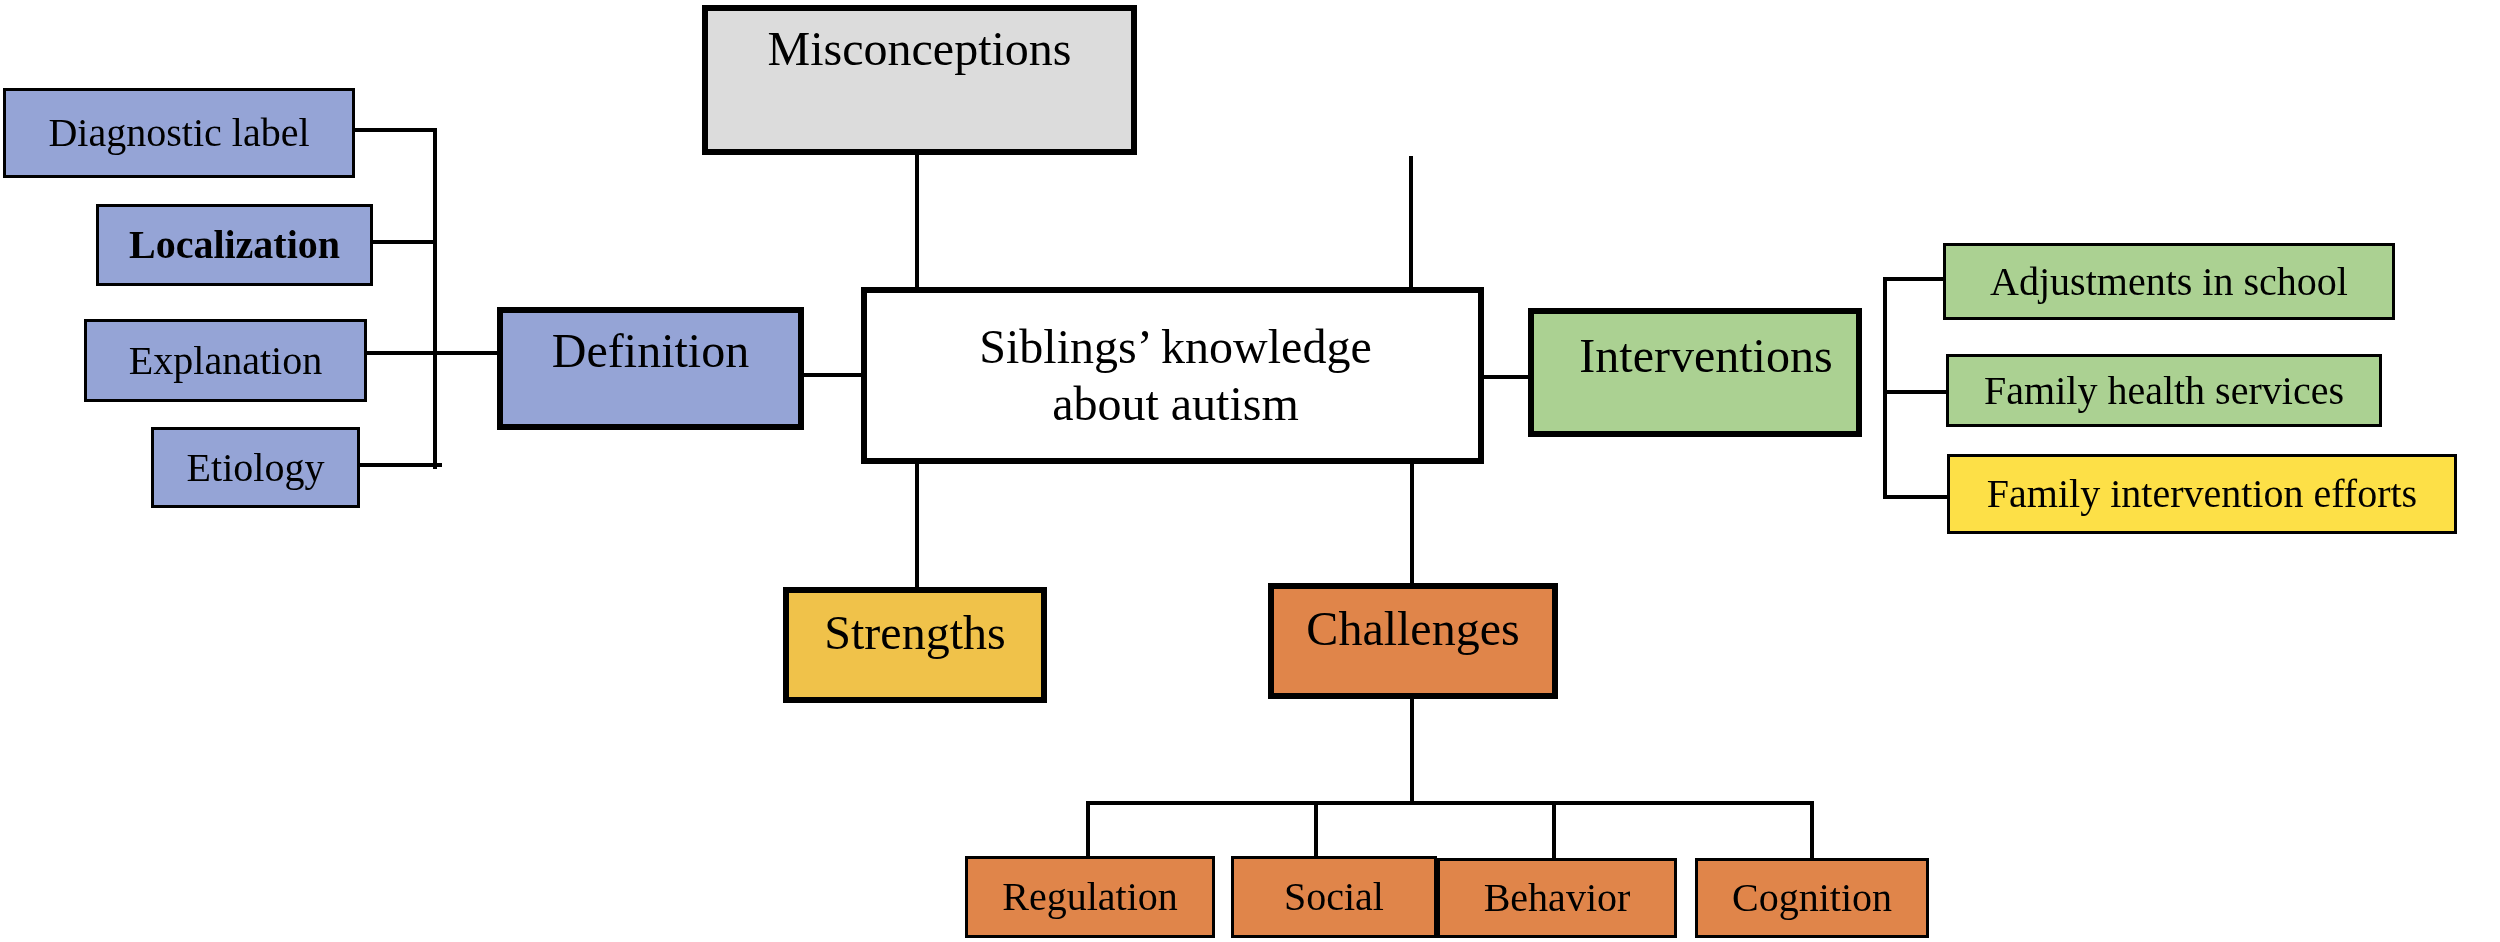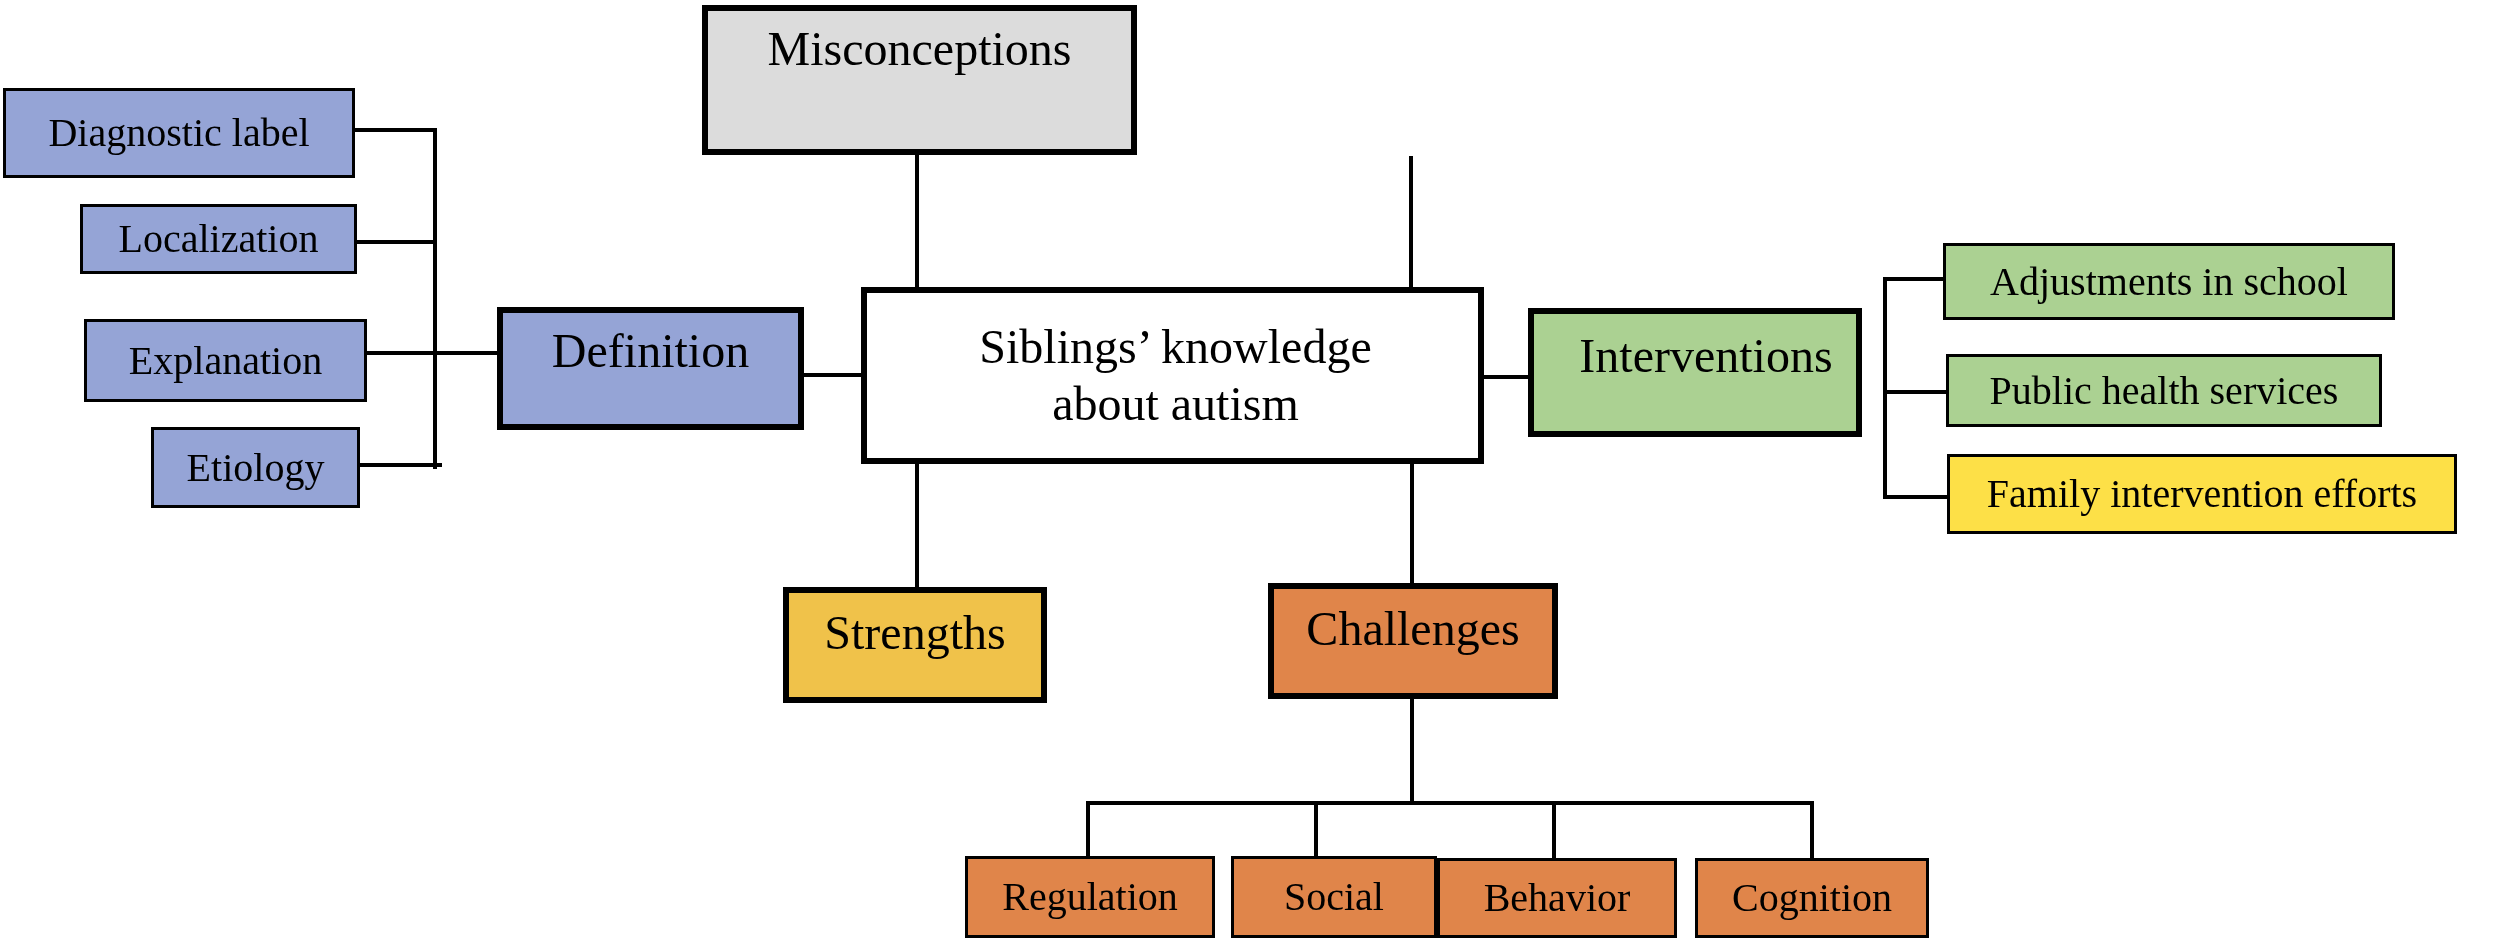--- a/index.html
+++ b/index.html
@@ -83,35 +83,35 @@
     <span class="lbl">Definition</span>
   </div>
 
   <div class="node main top-align pt14" style="left: 1528px; top: 308px; width: 334px; height: 129px; background-color: rgb(171, 209, 146);">
     <span class="lbl">Interventions</span>
   </div>
 
   <div class="node child" style="left: 3px; top: 88px; width: 352px; height: 90px; background-color: rgb(149, 164, 214);">
     <span class="lbl">Diagnostic label</span>
   </div>
-  <div class="node child" style="left: 80px; top: 204px; width: 277px; height: 70px; background-color: rgb(149, 164, 214);">
+  <div class="node child" style="left: 96px; top: 204px; width: 277px; height: 82px; background-color: rgb(149, 164, 214); font-weight: bold;">
     <span class="lbl">Localization</span>
   </div>
   <div class="node child" style="left: 84px; top: 319px; width: 283px; height: 83px; background-color: rgb(149, 164, 214);">
     <span class="lbl">Explanation</span>
   </div>
   <div class="node child" style="left: 151px; top: 427px; width: 209px; height: 81px; background-color: rgb(149, 164, 214);">
     <span class="lbl">Etiology</span>
   </div>
 
   <div class="node child" style="left: 1943px; top: 243px; width: 452px; height: 77px; background-color: rgb(171, 209, 146);">
     <span class="lbl">Adjustments in school</span>
   </div>
   <div class="node child" style="left: 1946px; top: 354px; width: 436px; height: 73px; background-color: rgb(171, 209, 146);">
-    <span class="lbl">Public health services</span>
+    <span class="lbl">Family health services</span>
   </div>
   <div class="node child" style="left: 1947px; top: 454px; width: 510px; height: 80px; background-color: #fde047;">
     <span class="lbl">Family intervention efforts</span>
   </div>
 
   <div class="node main top-align pt12" style="left: 783px; top: 587px; width: 264px; height: 116px; background-color: rgb(240, 194, 74);">
     <span class="lbl">Strengths</span>
   </div>
 
   <div class="node main top-align pt12" style="left: 1268px; top: 583px; width: 290px; height: 116px; background-color: rgb(224, 133, 74);">

